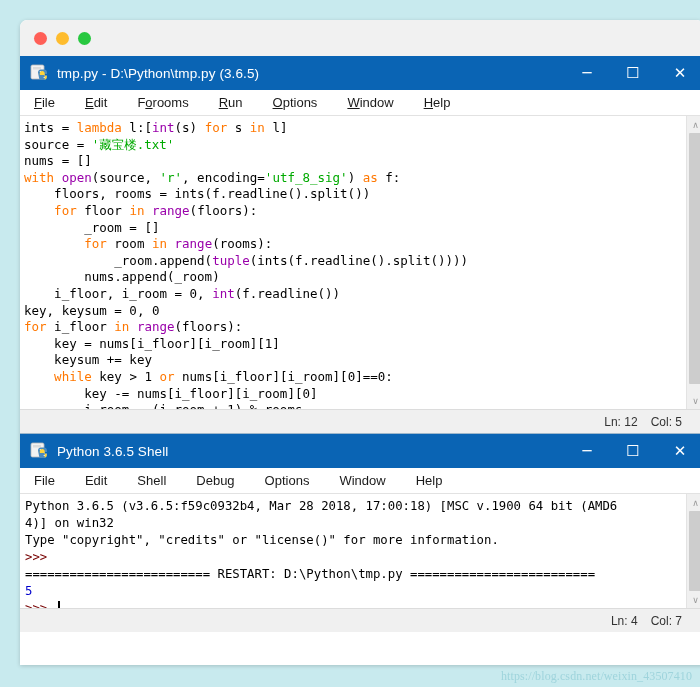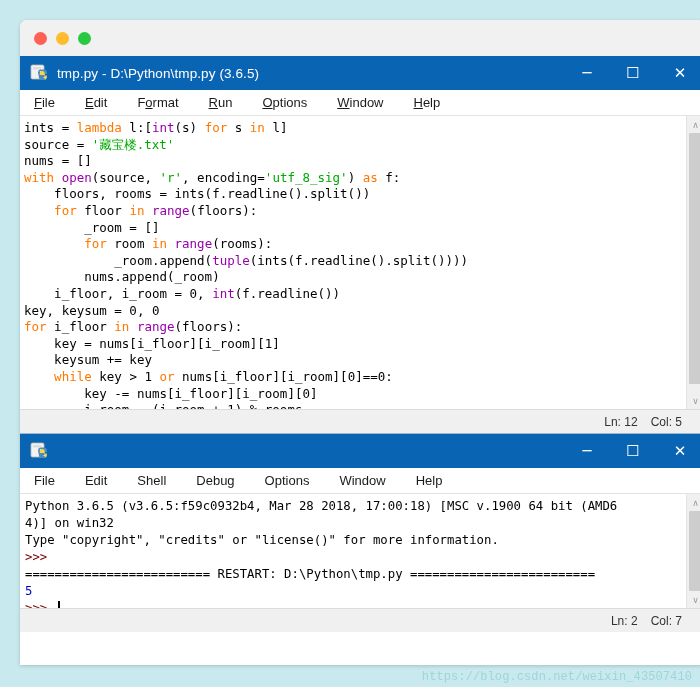--- a/index.html
+++ b/index.html
@@ -200,21 +200,21 @@
   
   #editor-window { height: 377px; }
   #shell-window  { height: 198px; border-top: 1px solid #9fb8cc; }
 
   #watermark {
     position: absolute;
     right: 8px;
     bottom: 3px;
     font-size: 12px;
     color: #9fd4dc;
-    font-family: Liberation Mono, monospace;
+    font-family: Liberation Serif, serif;
     white-space: nowrap;
     letter-spacing: 0.1px;
   }
 </style>
 </head>
 <body>
 
 <div id="mac-frame">
 
   <div id="mac-titlebar">
@@ -238,21 +238,21 @@
       <div class="win-controls">
         <div class="win-ctl">─</div>
         <div class="win-ctl">☐</div>
         <div class="win-ctl close">✕</div>
       </div>
     </div>
 
     <div class="menubar" id="editor-menubar">
         <div class="menu-item"><span class="acc">F</span><span>ile</span></div>
         <div class="menu-item"><span class="acc">E</span><span>dit</span></div>
-        <div class="menu-item"><span>F</span><span class="acc">o</span><span>rmat</span></div>
+        <div class="menu-item"><span>F</span><span class="acc">o</span><span>rooms</span></div>
         <div class="menu-item"><span class="acc">R</span><span>un</span></div>
         <div class="menu-item"><span class="acc">O</span><span>ptions</span></div>
         <div class="menu-item"><span class="acc">W</span><span>indow</span></div>
         <div class="menu-item"><span class="acc">H</span><span>elp</span></div>
       </div>
 
     <div class="text-region">
       <div class="code-area" id="editor-code"><div><span>ints = </span><span class="kw">lambda</span><span> l:[</span><span class="bi">int</span><span>(s) </span><span class="kw">for</span><span> s </span><span class="kw">in</span><span> l]</span></div><div><span>source = </span><span class="str">'藏宝楼.txt'</span></div><div><span>nums = []</span></div><div><span class="kw">with</span><span> </span><span class="bi">open</span><span>(source, </span><span class="str">'r'</span><span>, encoding=</span><span class="str">'utf_8_sig'</span><span>) </span><span class="kw">as</span><span> f:</span></div><div><span>    floors, rooms = ints(f.readline().split())</span></div><div><span>    </span><span class="kw">for</span><span> floor </span><span class="kw">in</span><span> </span><span class="bi">range</span><span>(floors):</span></div><div><span>        _room = []</span></div><div><span>        </span><span class="kw">for</span><span> room </span><span class="kw">in</span><span> </span><span class="bi">range</span><span>(rooms):</span></div><div><span>            _room.append(</span><span class="bi">tuple</span><span>(ints(f.readline().split())))</span></div><div><span>        nums.append(_room)</span></div><div><span>    i_floor, i_room = 0, </span><span class="bi">int</span><span>(f.readline())</span></div><div><span>key, keysum = 0, 0</span></div><div><span class="kw">for</span><span> i_floor </span><span class="kw">in</span><span> </span><span class="bi">range</span><span>(floors):</span></div><div><span>    key = nums[i_floor][i_room][1]</span></div><div><span>    keysum += key</span></div><div><span>    </span><span class="kw">while</span><span> key &gt; 1 </span><span class="kw">or</span><span> nums[i_floor][i_room][0]==0:</span></div><div><span>        key -= nums[i_floor][i_room][0]</span></div><div><span>        i_room = (i_room + 1) % rooms</span></div></div>
       <div class="vscroll">
         <div class="sb-arrow">∧</div>
@@ -273,20 +273,21 @@
 
     <div class="win-titlebar">
       <svg class="win-icon" viewBox="0 0 18 18">
         <rect x="1" y="1" width="13" height="14" rx="1.5" fill="#f2f2f2" stroke="#b9b9b9" stroke-width="0.8"></rect>
         <path d="M3 3h8v2.5H3z" fill="#dcdcdc"></path>
         <path d="M8 8.5c0-1.6 1.3-2.9 2.9-2.9h3.2c1.6 0 2.9 1.3 2.9 2.9v1.6H11v.8h6v2.3c0 1.6-1.3 2.9-2.9 2.9h-2.3c-1.6 0-2.9-1.3-2.9-2.9z" fill="#4b8bbe"></path>
         <circle cx="10.3" cy="7.6" r="0.65" fill="#ffffff"></circle>
         <path d="M14.6 15.4c1.2 0 2.2-1 2.2-2.2v-1.4h-2.6v-.7h-4.4v-2c0-1.2 1-2.2 2.2-2.2h.4c1.3 0 2.3 1 2.3 2.3v4z" fill="#ffd43b"></path>
         <circle cx="14.2" cy="13.4" r="0.6" fill="#ffffff"></circle>
       </svg>
+      <span class="win-title">Python 3.6.5 Shell</span>
       <div class="win-controls">
         <div class="win-ctl">─</div>
         <div class="win-ctl">☐</div>
         <div class="win-ctl close">✕</div>
       </div>
     </div>
 
     <div class="menubar" id="shell-menubar">
         <div class="menu-item">File</div>
         <div class="menu-item">Edit</div>
@@ -302,20 +303,20 @@
       <div class="vscroll">
         <div class="sb-arrow">∧</div>
         <div class="sb-track">
           <div class="sb-thumb" style="top:0; height:100%;"></div>
         </div>
         <div class="sb-arrow">∨</div>
       </div>
     </div>
 
     <div class="statusbar">
-      <span class="status-text">Ln: 2</span>
+      <span class="status-text">Ln: 4</span>
       <span class="status-text">Col: 7</span>
     </div>
   </div>
 
 </div>
 
 <div id="watermark">https://blog.csdn.net/weixin_43507410</div>
 
 </body></html>

